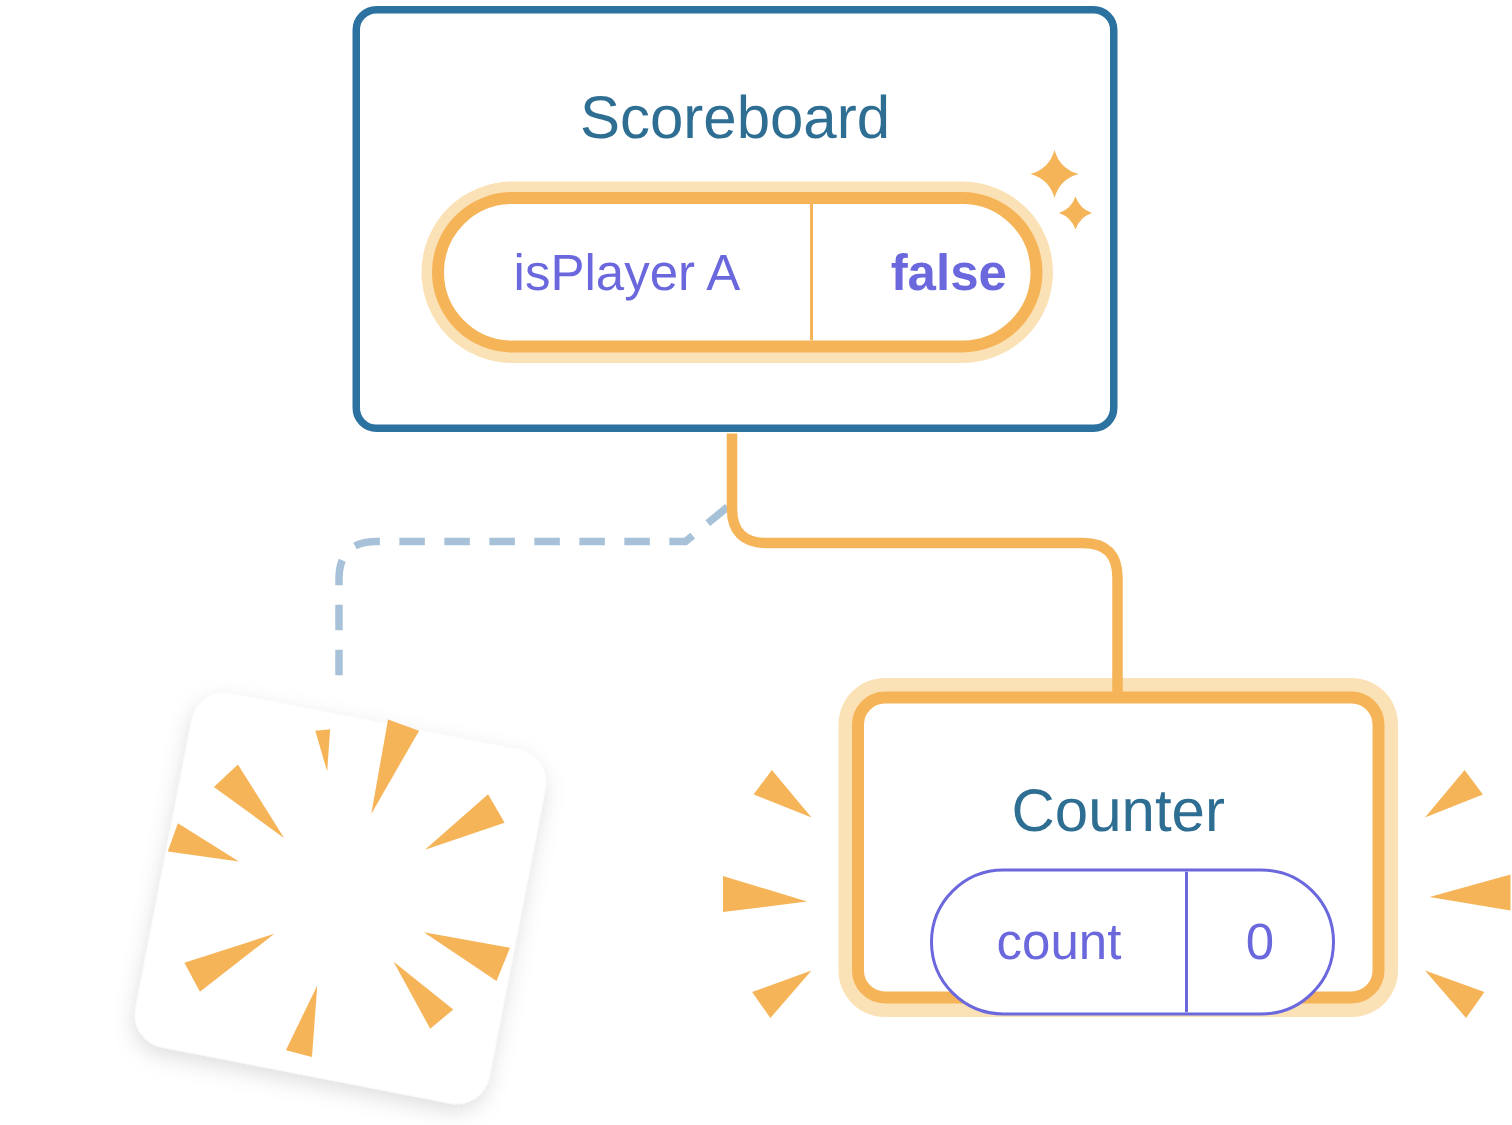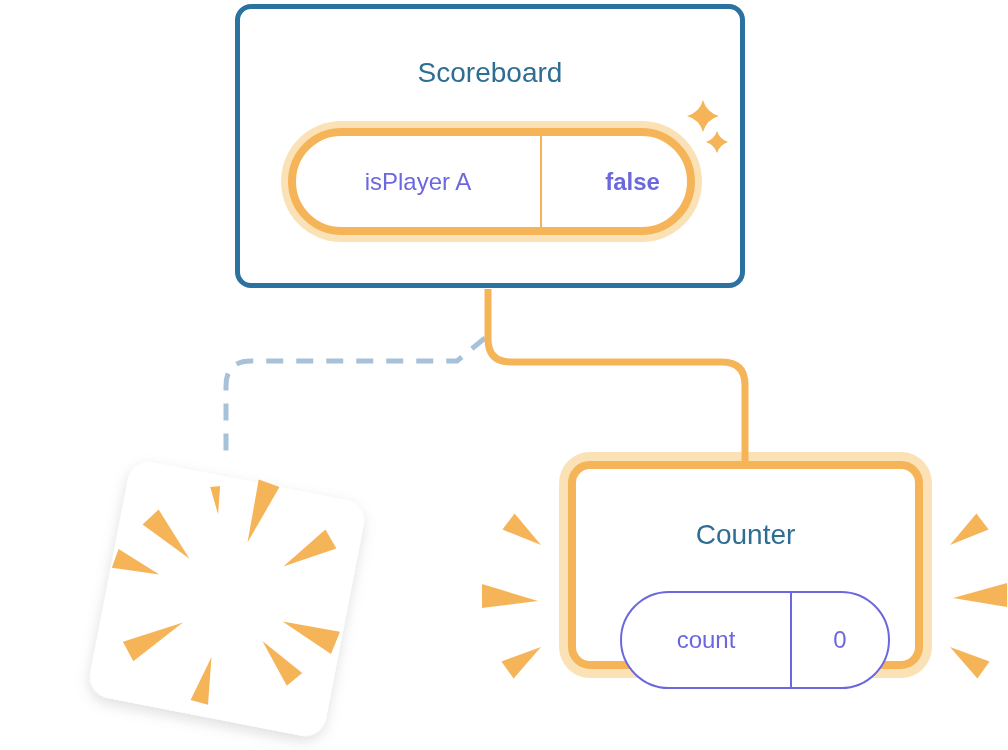--- a/index.html
+++ b/index.html
@@ -12,40 +12,40 @@
     left:235px;top:4px;width:510px;height:284px;
     border:5px solid #2B72A1;border-radius:16px;
   }
   .counter-card{
     left:568px;top:461px;width:355px;height:208px;
     border:8px solid #F6B459;border-radius:22px;
     box-shadow:0 0 0 9px #FBE2B6;
   }
   .card-title{
     position:absolute;left:0;right:0;text-align:center;
-    font-size:28px;font-weight:500;color:#2E6E93;line-height:1;
+    font-size:40px;font-weight:500;color:#2E6E93;line-height:1;
   }
   .scoreboard-card .card-title{top:50px;}
   .counter-card .card-title{top:52px;}
   .pill{
     position:absolute;display:flex;align-items:stretch;
     background:#fff;box-sizing:border-box;overflow:hidden;
   }
   .pill-orange{
     left:48px;top:119px;width:407px;height:107px;
     border:8px solid #F6B459;border-radius:60px;
     box-shadow:0 0 0 7px #FBE2B6;
   }
   .pill-purple{
-    left:44px;top:122px;width:270px;height:98px;
+    left:44px;top:110px;width:270px;height:98px;
     border:2px solid #6B68DE;border-radius:60px;
   }
   .pill-key,.pill-value{
     display:flex;align-items:center;justify-content:center;
-    font-size:24px;color:#6B68DE;line-height:1;
+    font-size:34px;color:#6B68DE;line-height:1;
   }
   .pill-orange .pill-key{width:244px;}
   .pill-purple .pill-key{width:168px;}
   .pill-value{flex:1;}
   .pill-orange .pill-value{font-weight:700;padding-left:36px;}
   .pill-divider{width:2px;}
   .divider-orange{background:#F6B459;}
   .divider-purple{background:#6B68DE;}
   .overlay{position:absolute;left:0;top:0;width:1008px;height:750px;pointer-events:none;}
 </style>

